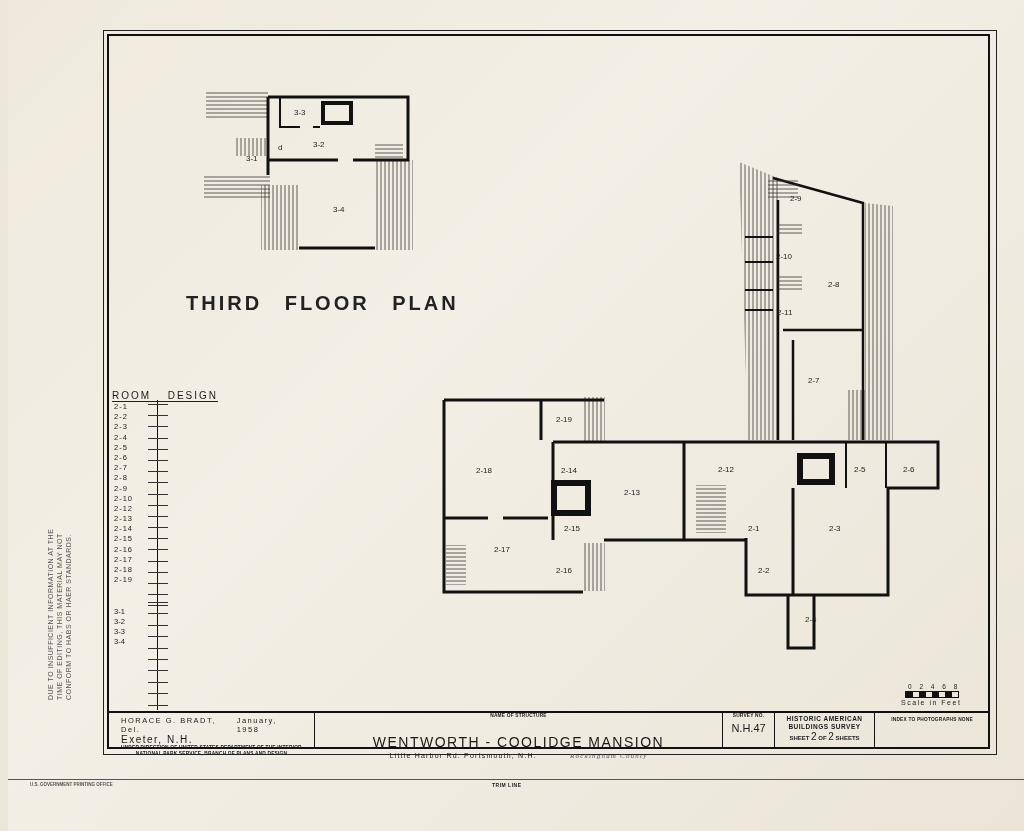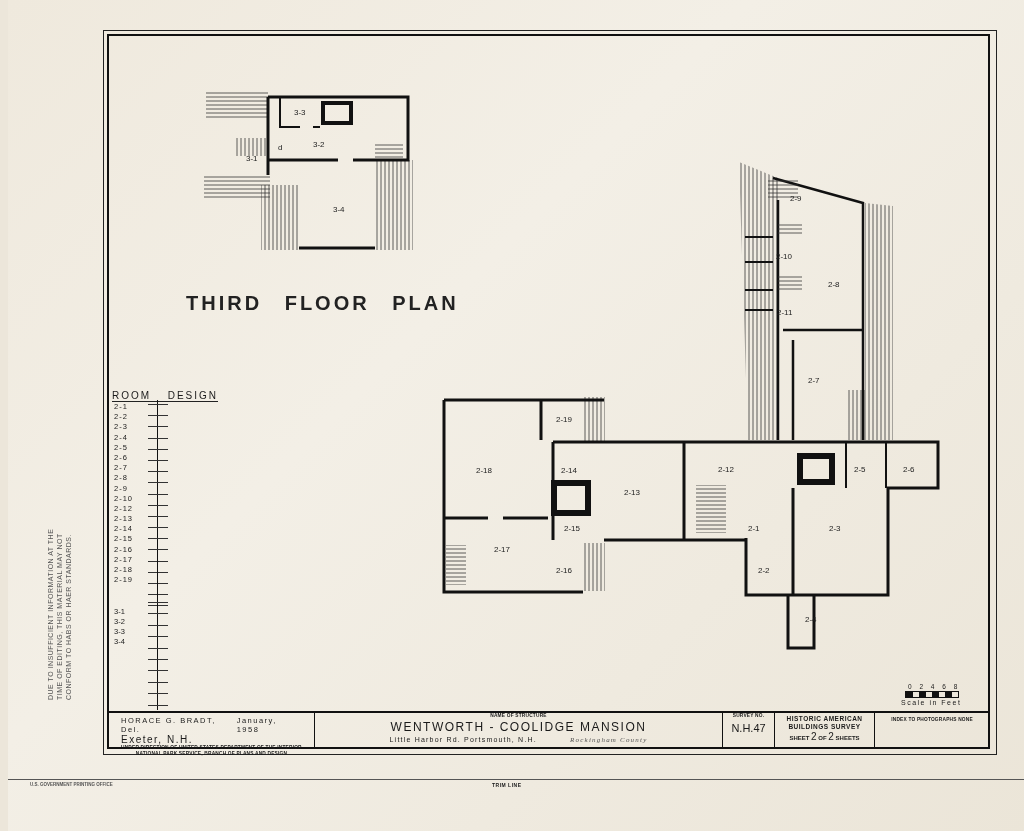--- a/index.html
+++ b/index.html
@@ -27,21 +27,21 @@
   .title-block{position:absolute;left:101px;top:711px;width:880px;height:36px;border-top:2px solid #111;display:flex;}
   .tb-cell{border-right:1.5px solid #111;box-sizing:border-box;position:relative;}
   .tb-1{width:206px;padding:3px 12px;}
   .tb-2{width:408px;text-align:center;}
   .tb-3{width:52px;text-align:center;}
   .tb-4{width:100px;text-align:center;}
   .tb-5{flex:1;border-right:none;text-align:center;}
   .tiny{font-size:4.8px;font-weight:bold;letter-spacing:.2px;line-height:5.5px;}
   .delin{font-size:7.5px;letter-spacing:1.5px;display:flex;justify-content:space-between;}
   .loc{font-size:10px;letter-spacing:1.5px;}
-  .struct-name{font-size:12px;letter-spacing:1.5px;margin-top:1px;}
+  .struct-name{font-size:14px;letter-spacing:1.5px;margin-top:15px;}
   .struct-addr{font-size:7px;letter-spacing:1.2px;margin-top:2px;}
   .county{font-family:Liberation Serif, serif;font-style:italic;color:#555;margin-left:30px;}
   .survey-no{font-size:11px;margin-top:3px;}
   .habs{font-size:6.5px;font-weight:bold;letter-spacing:.5px;line-height:8px;margin-top:2px;}
   .sheet-no{font-size:6px;font-weight:bold;}
   .sheet-no b{font-size:10px;font-weight:normal;}
   .scale{position:absolute;left:893px;top:683px;font-size:7px;letter-spacing:1.5px;}
   .scale-nums{font-size:6.5px;letter-spacing:3px;margin-left:7px;}
   .scale-bar{display:flex;width:52px;height:5px;border:1px solid #111;margin:1px 0 1px 4px;}
   .scale-bar span{flex:1;}

